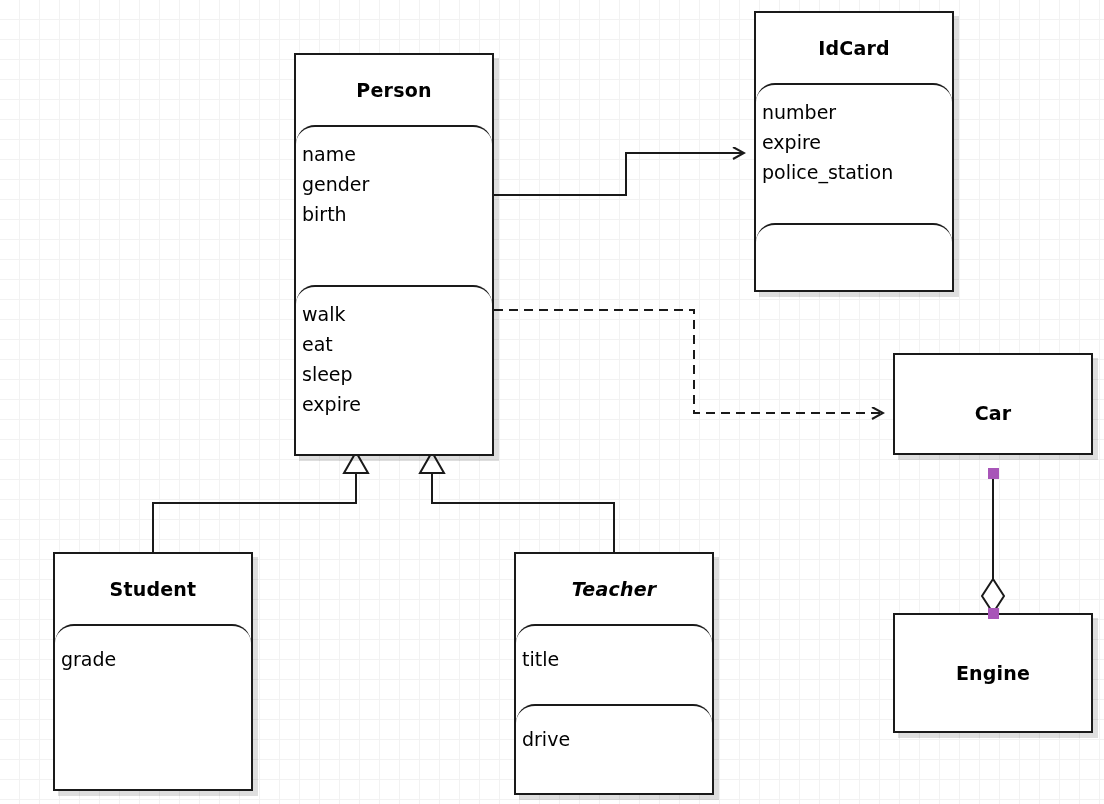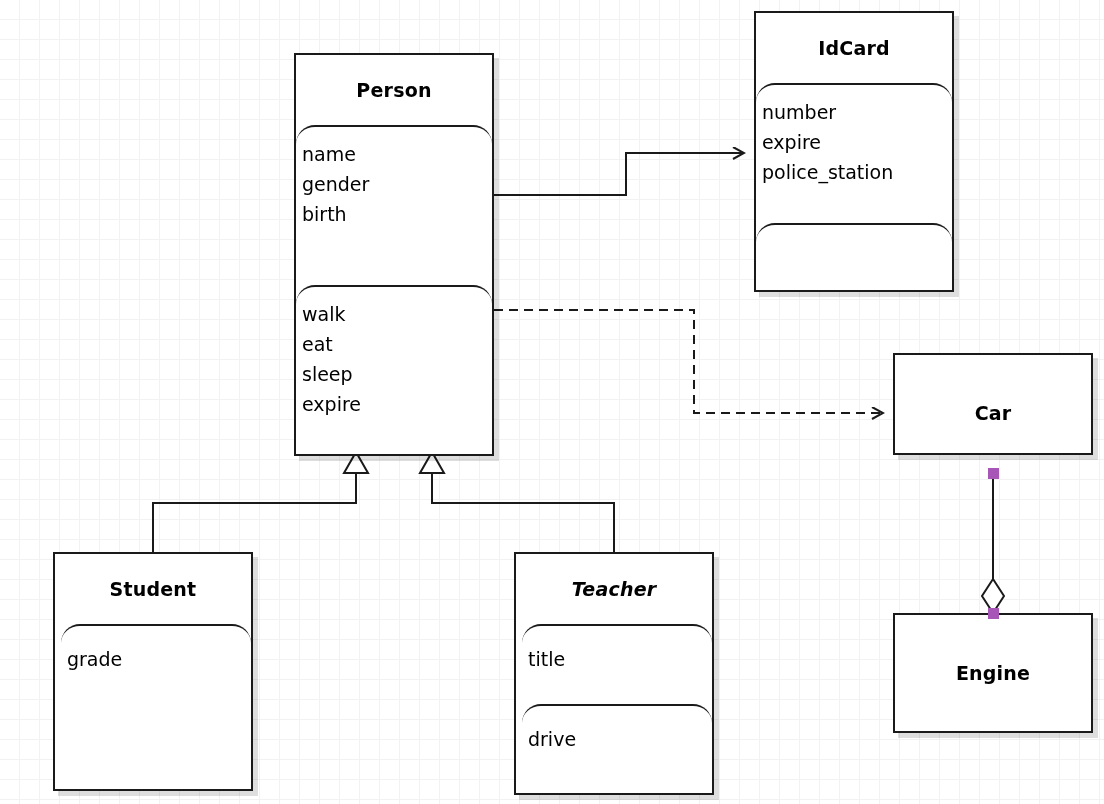--- a/index.html
+++ b/index.html
@@ -53,21 +53,20 @@
     letter-spacing: 0.2px;
   }
   .cls-members {
     padding: 12px 17px 0 6px;
     font-size: 19px;
     color: #000000;
     line-height: 30px;
   }
   .cls-members.single {
     padding-top: 18px;
-    margin-left: 6px;
   }
   .cls-members div {
     white-space: nowrap;
   }
   .cls-empty { }
 
   
   #person   { left: 294px; top: 53px;  width: 200px; height: 403px; }
   #person .c-title   { height: 70px; }
   #person .c-attrs   { height: 160px; }

